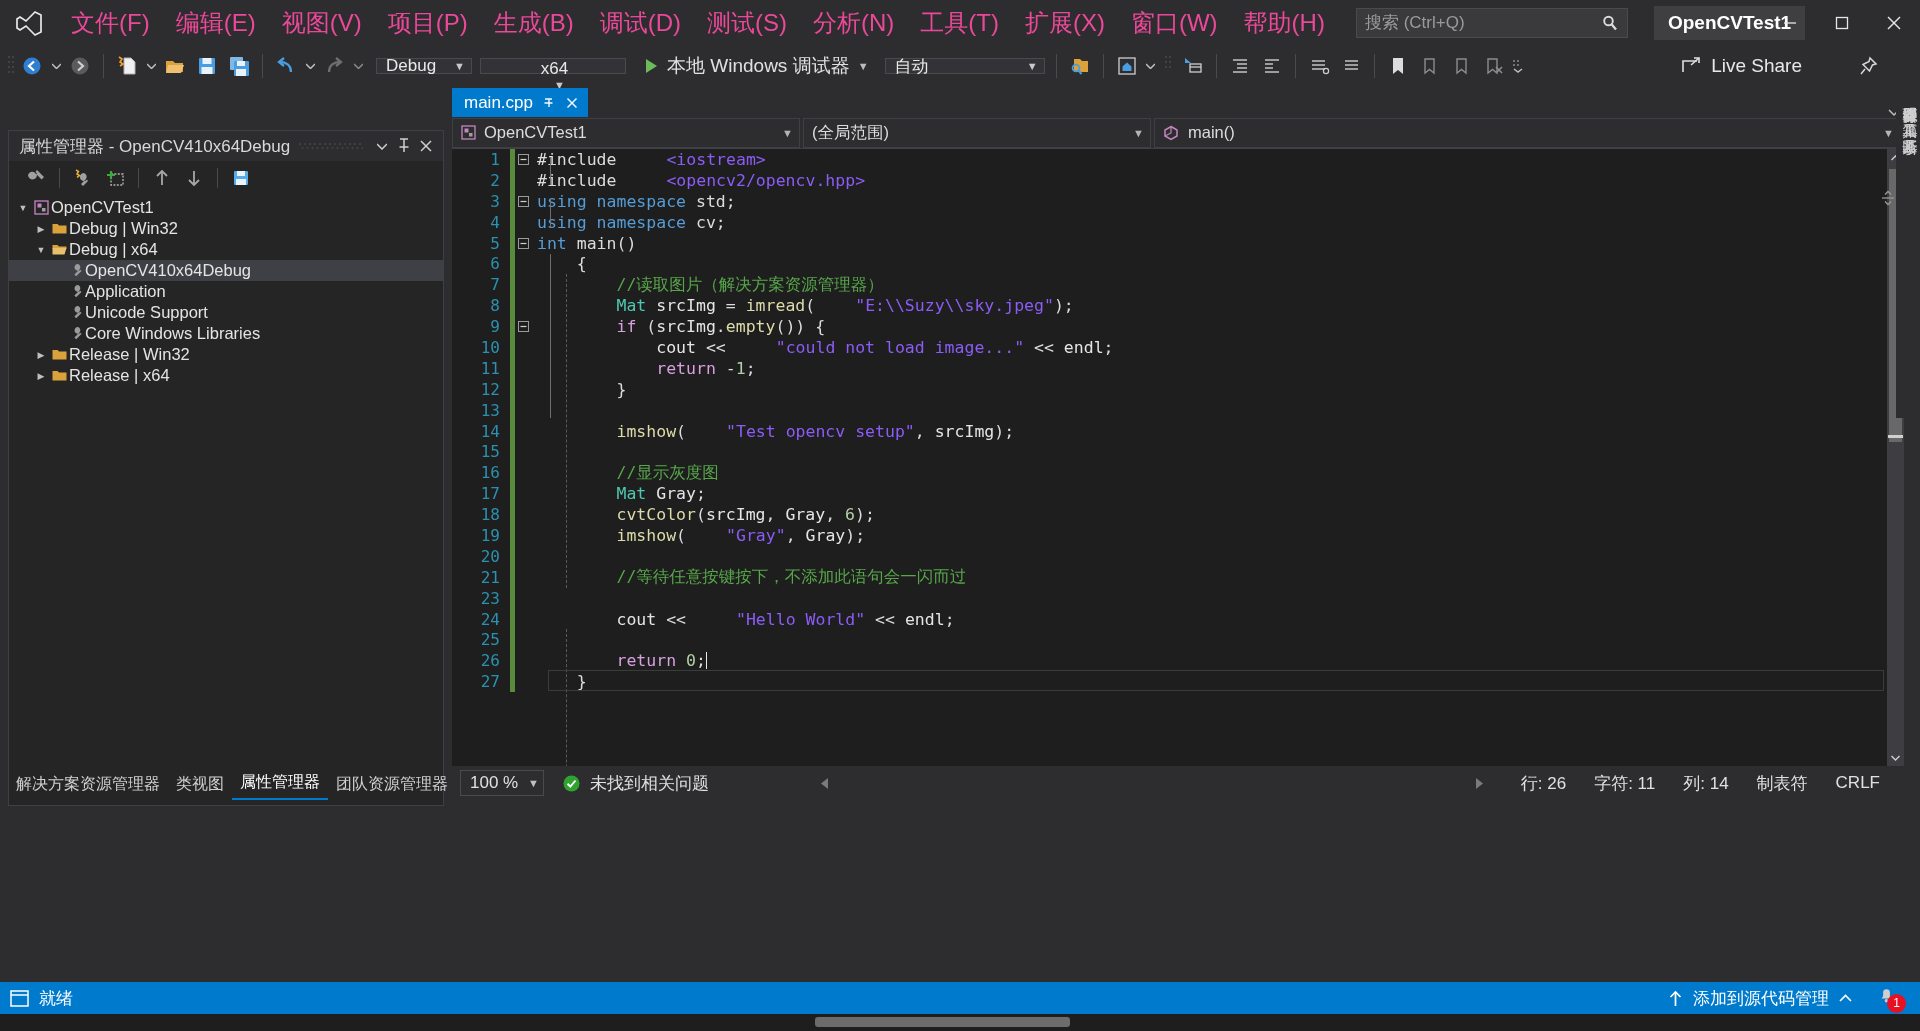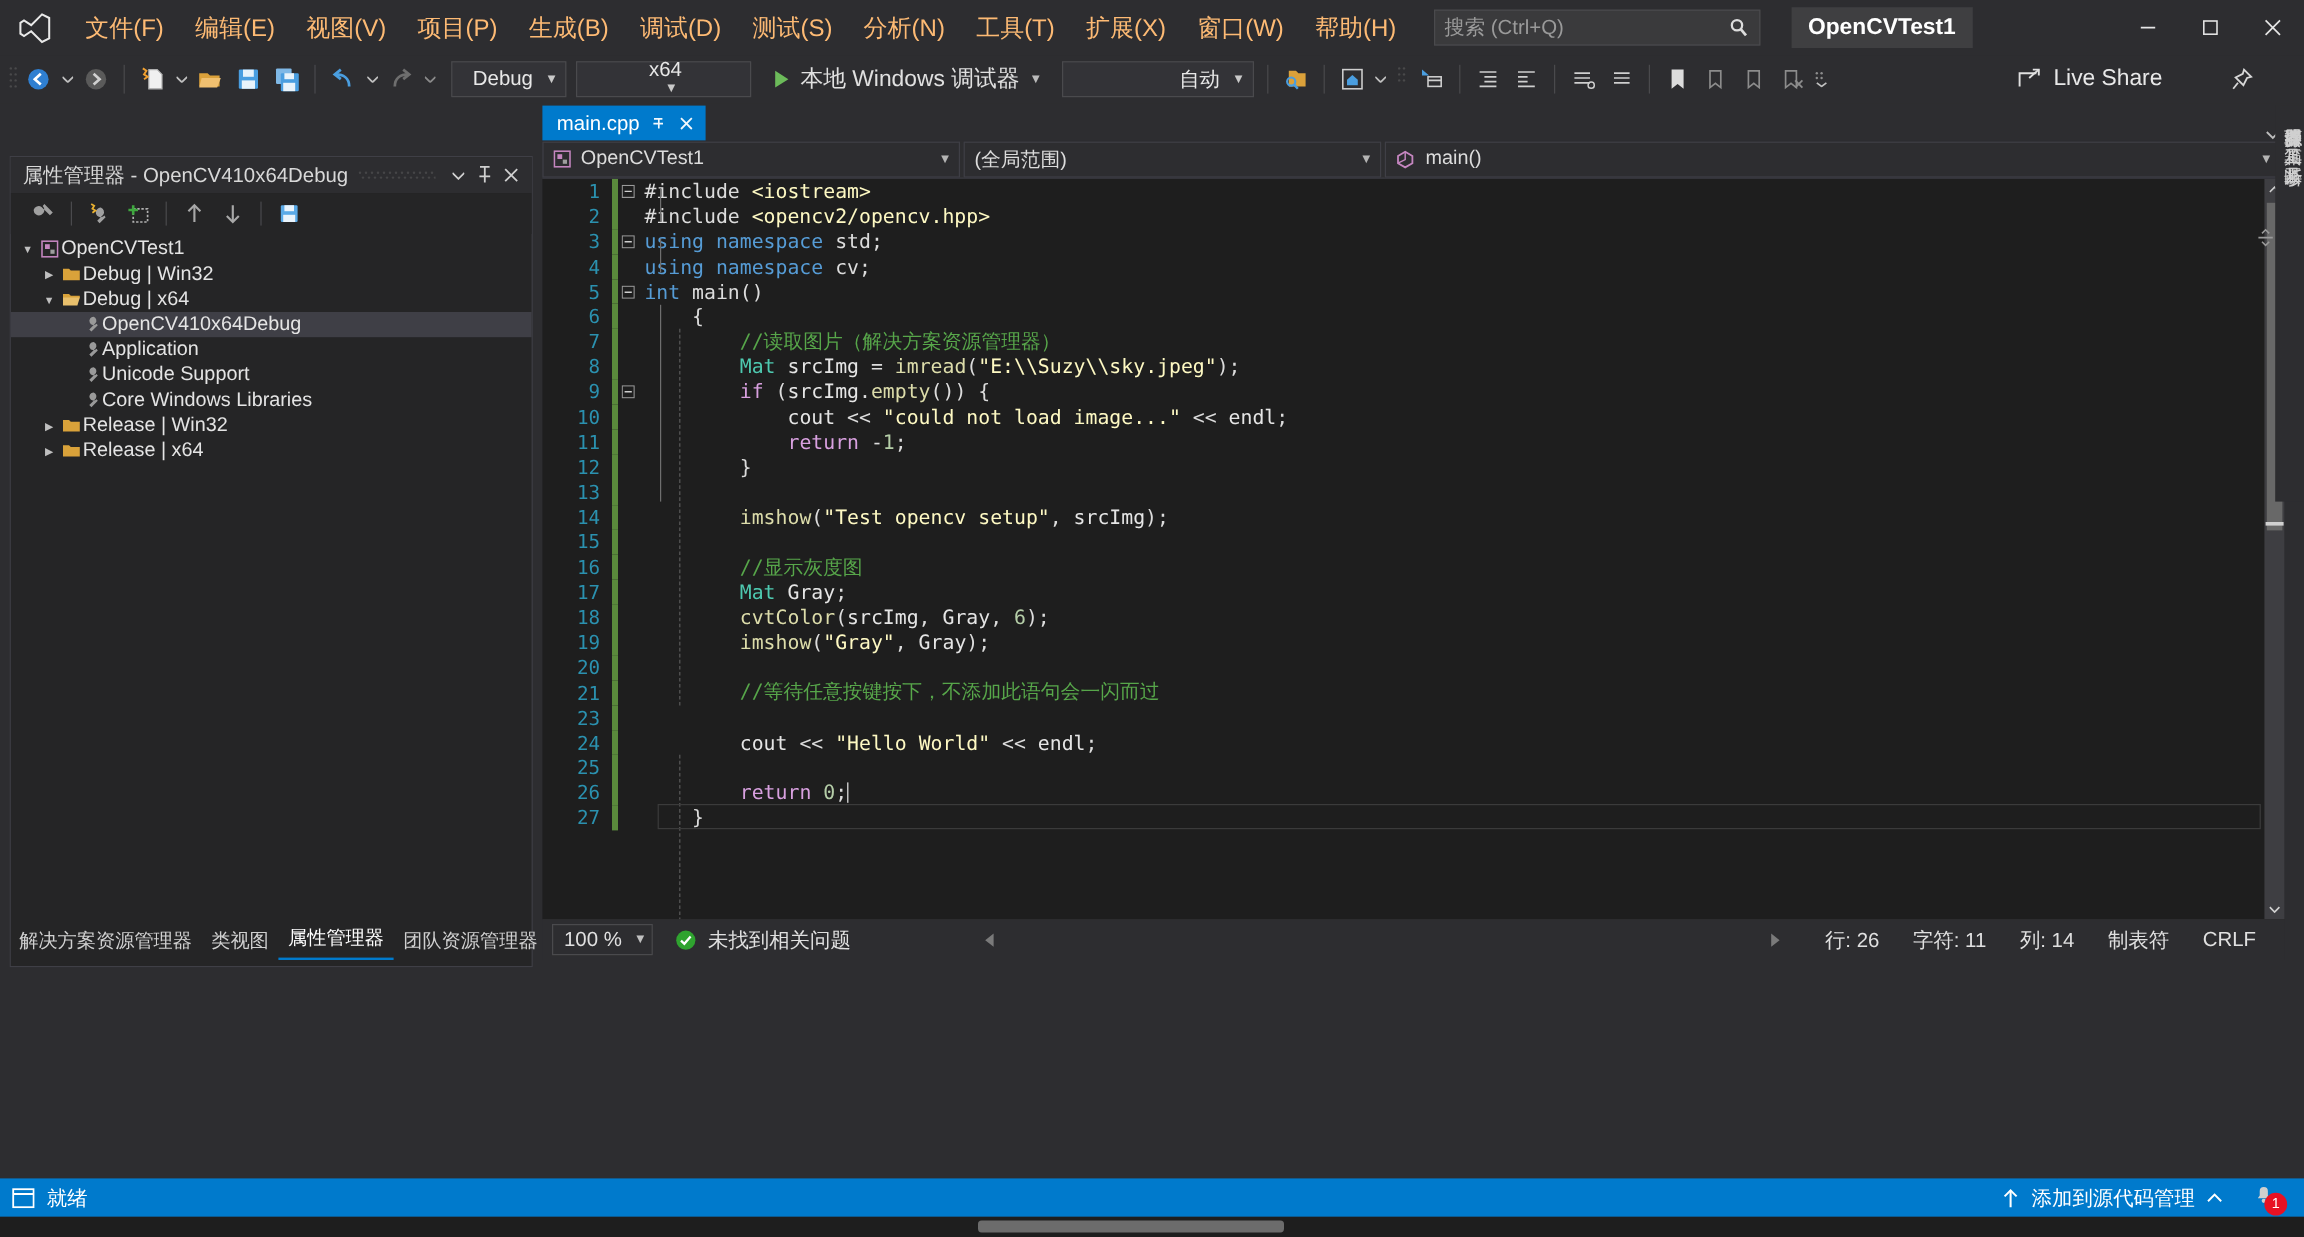--- a/index.html
+++ b/index.html
@@ -13,21 +13,21 @@
   .app { position: relative; width: 1920px; height: 1031px; background: #2d2d30; }
 
   
   .titlebar {
     position: absolute; top: 0; left: 0; width: 1920px; height: 46px;
     background: #2d2d30; display: flex; align-items: center;
   }
   .vs-logo { width: 58px; height: 46px; display: flex; align-items: center; justify-content: center; }
   .menu { display: flex; align-items: center; height: 46px; }
   .menu-item {
-    color: #fdba74; font-size: 20px; padding: 0 13px; height: 46px;
+    color: #ec4899; font-size: 24px; padding: 0 13px; height: 46px;
     display: flex; align-items: center; cursor: default; white-space: nowrap;
   }
   .search-box {
     margin-left: 18px; width: 272px; height: 30px; background: #3a3a3c;
     border: 1px solid #4a4a4d; display: flex; align-items: center;
     padding: 0 8px; color: #9a9a9a; font-size: 17px; position: relative;
   }
   .search-box input {
     background: transparent; border: 0; outline: 0; color: #ccc;
     font-size: 17px; font-family: "Liberation Sans", sans-serif; width: 100%;
@@ -50,23 +50,23 @@
     background: #2d2d30; display: flex; align-items: center; padding-left: 6px;
   }
   .grip { width: 10px; height: 24px; opacity: .45; }
   .tb-btn {
     width: 30px; height: 30px; display: flex; align-items: center; justify-content: center;
     margin: 0 1px; cursor: default;
   }
   .tb-caret { width: 16px; height: 30px; display: flex; align-items: center; justify-content: center; }
   .tb-sep { width: 1px; height: 24px; background: #4a4a4d; margin: 0 7px; }
   .combo {
-    height: 30px; background: #333337; border: 1px solid #4a4a4d; color: #e8e8e8;
+    height: 16px; background: #333337; border: 1px solid #4a4a4d; color: #e8e8e8;
     font-size: 17px; display: flex; align-items: center; padding: 0 6px 0 9px;
-    margin: 0 4px; justify-content: flex-end;
+    margin: 0 4px; justify-content: space-between;
   }
   .combo .cv { margin-left: 10px; color: #c9c9c9; font-size: 11px; }
   .run-btn {
     display: flex; align-items: center; height: 32px; padding: 0 8px;
     color: #e0e0e0; font-size: 19px; margin-left: 6px;
   }
   .live-share {
     position: absolute; right: 118px; display: flex; align-items: center;
     color: #e8e8e8; font-size: 19px; gap: 9px;
   }
@@ -143,21 +143,21 @@
   .chg.green { background: #5a8a3c; }
   .fold {
     width: 16px; flex: none; display: flex; align-items: center; justify-content: center;
     color: #a0a0a0; font-size: 12px;
   }
   .codetext { padding-left: 6px; color: #dcdcdc; }
   
   .kw   { color: #569cd6; }
   .kwc  { color: #d8a0df; }
   .typ  { color: #4ec9b0; }
-  .str  { color: #fef9c3; }
+  .str  { color: #8b5cf6; margin-left: 40px; }
   .cmt  { color: #57a64a; }
   .fn   { color: #dcdcaa; }
   .var  { color: #e5e5e5; }
   .num  { color: #b5cea8; }
   .pp   { color: #dcdcdc; }
   .op   { color: #dcdcdc; }
   .caret-line {
     position: absolute; left: 96px; right: 20px; height: 21px;
     border: 1px solid #3b3b3b; pointer-events: none;
   }

